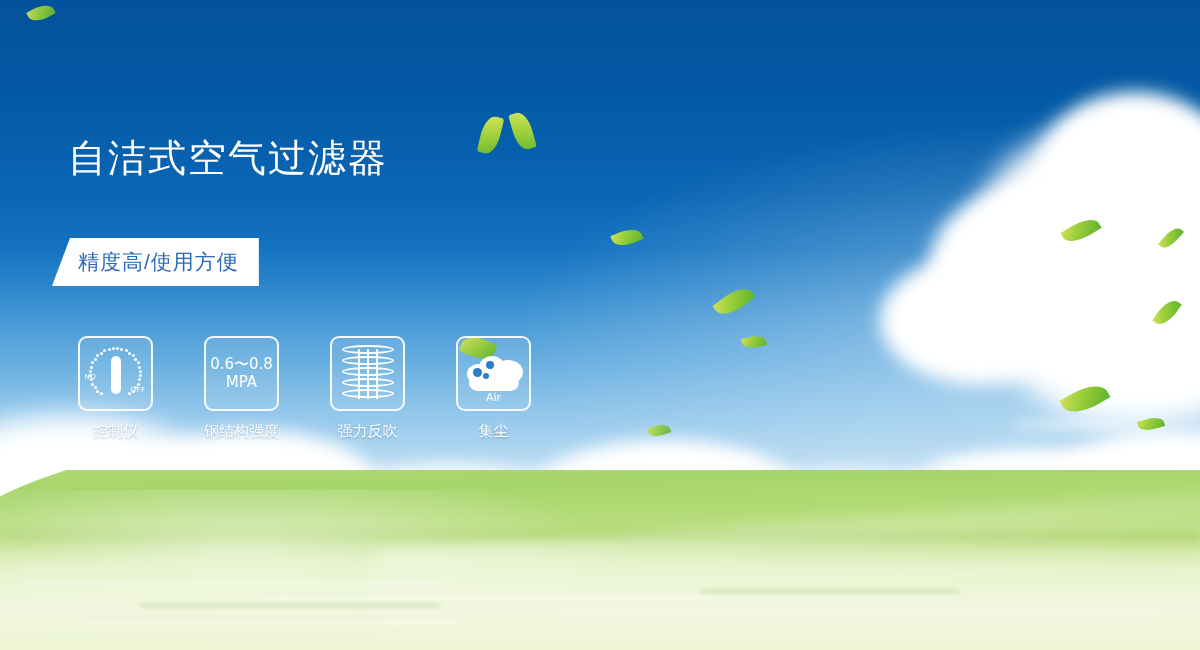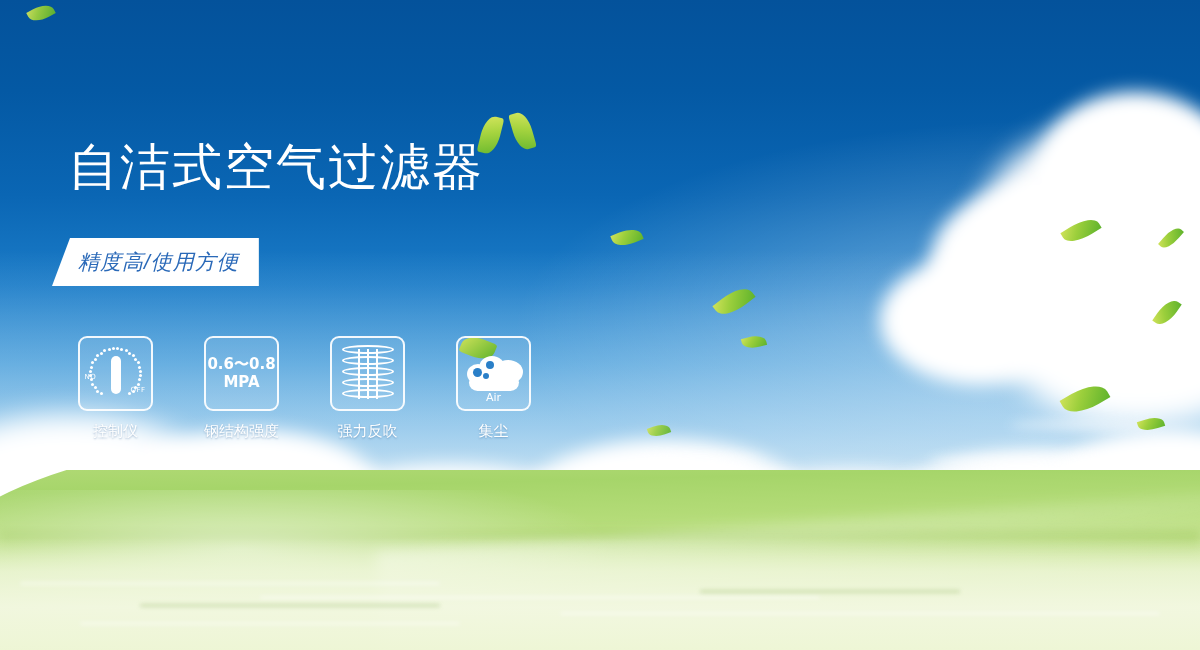--- a/index.html
+++ b/index.html
@@ -102,59 +102,57 @@
     border-radius:0 70% 0 70%;
   }
   .leaf.sprout{
     background:linear-gradient(160deg,#d6e65f 0%,#a6d43f 45%,#68b82e 100%);
     border-radius:55% 12% 55% 12%;
   }
 
   
   .title{
     position:absolute;left:68px;top:142px;
-    font-size:50px;line-height:1;letter-spacing:2px;
+    font-size:38px;line-height:1;letter-spacing:2px;
     color:#ffffff;font-weight:300;
-    font-family:Liberation Serif, serif;
+    font-family:Liberation Mono, monospace;
     white-space:nowrap;
   }
 
   
   .tagbar{position:absolute;left:68px;top:238px;height:48px;display:flex;}
   .tag-dark{
     background:#17408e;color:#ffffff;
     padding:0 20px 0 18px;display:flex;align-items:center;
     font-size:21px;letter-spacing:1px;
     clip-path:polygon(0 0,100% 0,calc(100% - 18px) 100%,0 100%);
     padding-right:34px;
   }
   .tag-light{
     background:#ffffff;color:#2a69b8;
     display:flex;align-items:center;
     font-size:21px;letter-spacing:1px;
     margin-left:-16px;
     padding:0 20px 0 26px;
     clip-path:polygon(18px 0,100% 0,100% 100%,0 100%);
-    font-style:italic;
   }
 
   
   .features{position:absolute;left:78px;top:336px;display:flex;gap:51px;}
   .feature{width:75px;display:flex;flex-direction:column;align-items:center;}
   .fcard{
     width:75px;height:75px;box-sizing:border-box;
     border:2px solid rgba(255,255,255,.92);border-radius:9px;
     background:rgba(255,255,255,.10);
     display:flex;align-items:center;justify-content:center;
     position:relative;overflow:hidden;
   }
   .ftext{
     color:#fff;font-size:15px;line-height:1.15;text-align:center;
     font-family:"DejaVu Sans","Liberation Sans",sans-serif;
-    font-weight:bold;
   }
   .flabel{
     margin-top:11px;color:#ffffff;font-size:15px;white-space:nowrap;
     text-shadow:0 1px 2px rgba(10,60,120,.35);
   }
 
   
   .gauge{position:relative;width:62px;height:62px;}
   .gauge .dot{position:absolute;width:3px;height:3px;border-radius:50%;background:#fff;}
   .gauge .needle{

